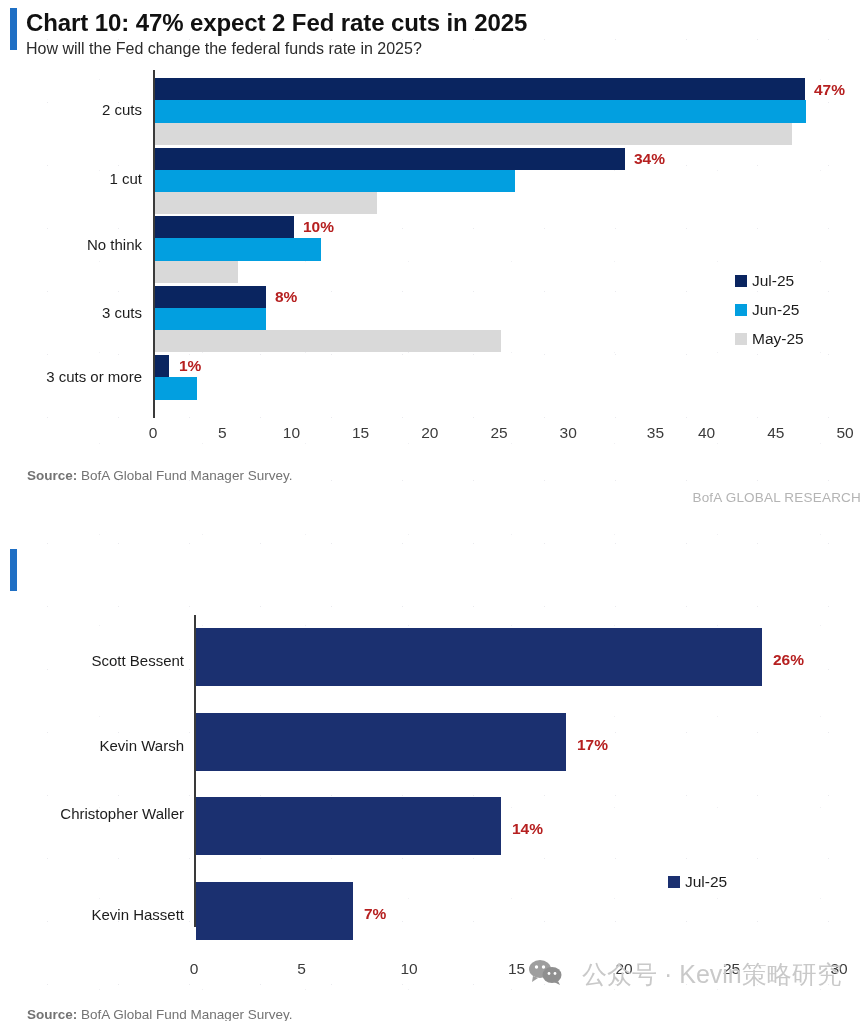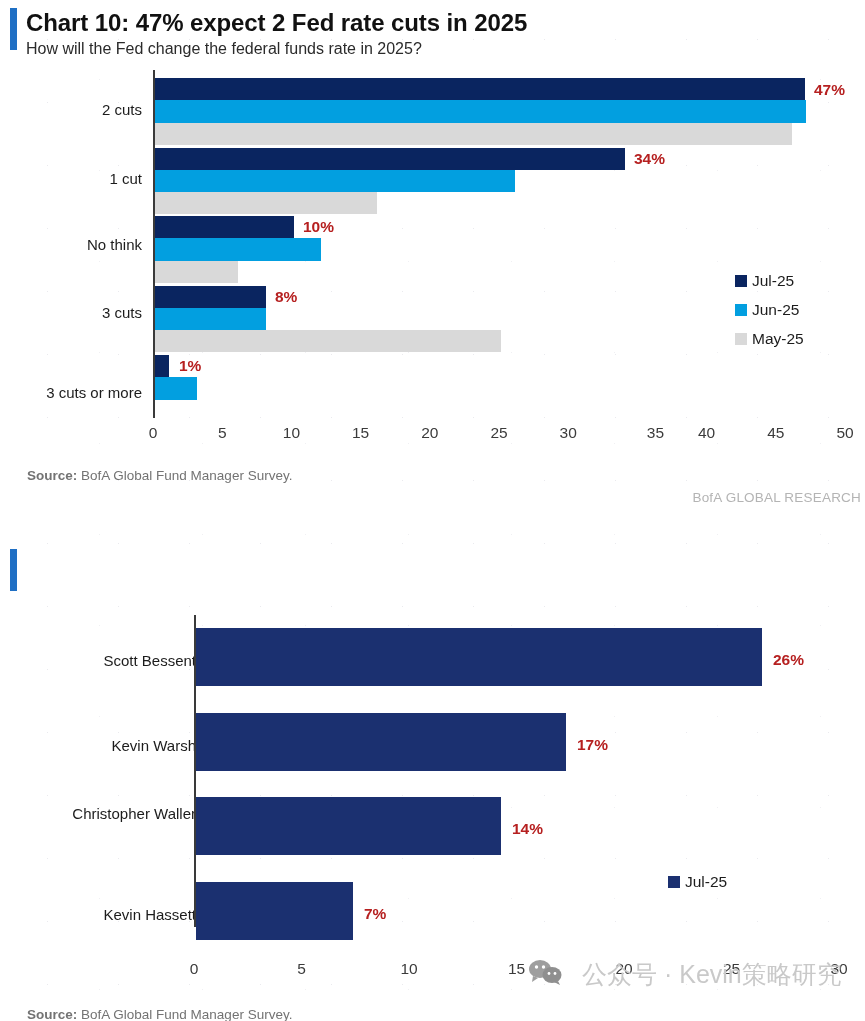--- a/index.html
+++ b/index.html
@@ -168,21 +168,21 @@
       <div class="chart-subtitle">How will the Fed change the federal funds rate in 2025?</div>
     </div>
 
     <div class="plot-wrap" style="position:absolute; left:0; top:70px; width:865px; height:350px;">
 
       <div class="cat-labels">
         <div class="cat-label" style="top:39px;">2 cuts</div>
         <div class="cat-label" style="top:108px;">1 cut</div>
         <div class="cat-label" style="top:174px;">No think</div>
         <div class="cat-label" style="top:242px;">3 cuts</div>
-        <div class="cat-label" style="top:322px;">3 cuts or more</div>
+        <div class="cat-label" style="top:306px;">3 cuts or more</div>
       </div>
 
       <div class="plot-area" style="left:153px; width:692px; height:348px;">
 
         <div class="bar" style="top:8px;  height:22px; width:650px; background:#0a2560;"></div>
         <div class="bar" style="top:30px; height:23px; width:651px; background:#029fe0;"></div>
         <div class="bar" style="top:53px; height:22px; width:637px; background:#d9d9d9;"></div>
         <div class="bar-label" style="left:659px; top:20px;">47%</div>
 
         <div class="bar" style="top:78px;  height:22px; width:470px; background:#0a2560;"></div>
@@ -244,21 +244,21 @@
   </div>
 
   <div class="chart-block" style="position:absolute; left:0; top:545px; width:865px; height:476px;">
 
     <div class="chart-header" style="position:absolute; left:0; top:2px;">
       <div class="accent-bar" style="left:10px; top:2px;"></div>
     </div>
 
     <div class="plot-wrap" style="position:absolute; left:0; top:70px; width:865px; height:285px;">
 
-      <div class="cat-labels" style="width:190px;margin-left:12px;">
+      <div class="cat-labels" style="width:190px;">
         <div class="cat-label" style="top:45px;">Scott Bessent</div>
         <div class="cat-label" style="top:130px;">Kevin Warsh</div>
         <div class="cat-label" style="top:198px;">Christopher Waller</div>
         <div class="cat-label" style="top:299px;">Kevin Hassett</div>
       </div>
 
       <div class="plot-area" style="left:194px; width:645px; height:312px;padding-left:24px;">
 
         <div class="bar" style="top:13px; height:58px; width:566px; background:#1b3070;"></div>
         <div class="bar-label" style="left:577px; top:45px;">26%</div>

